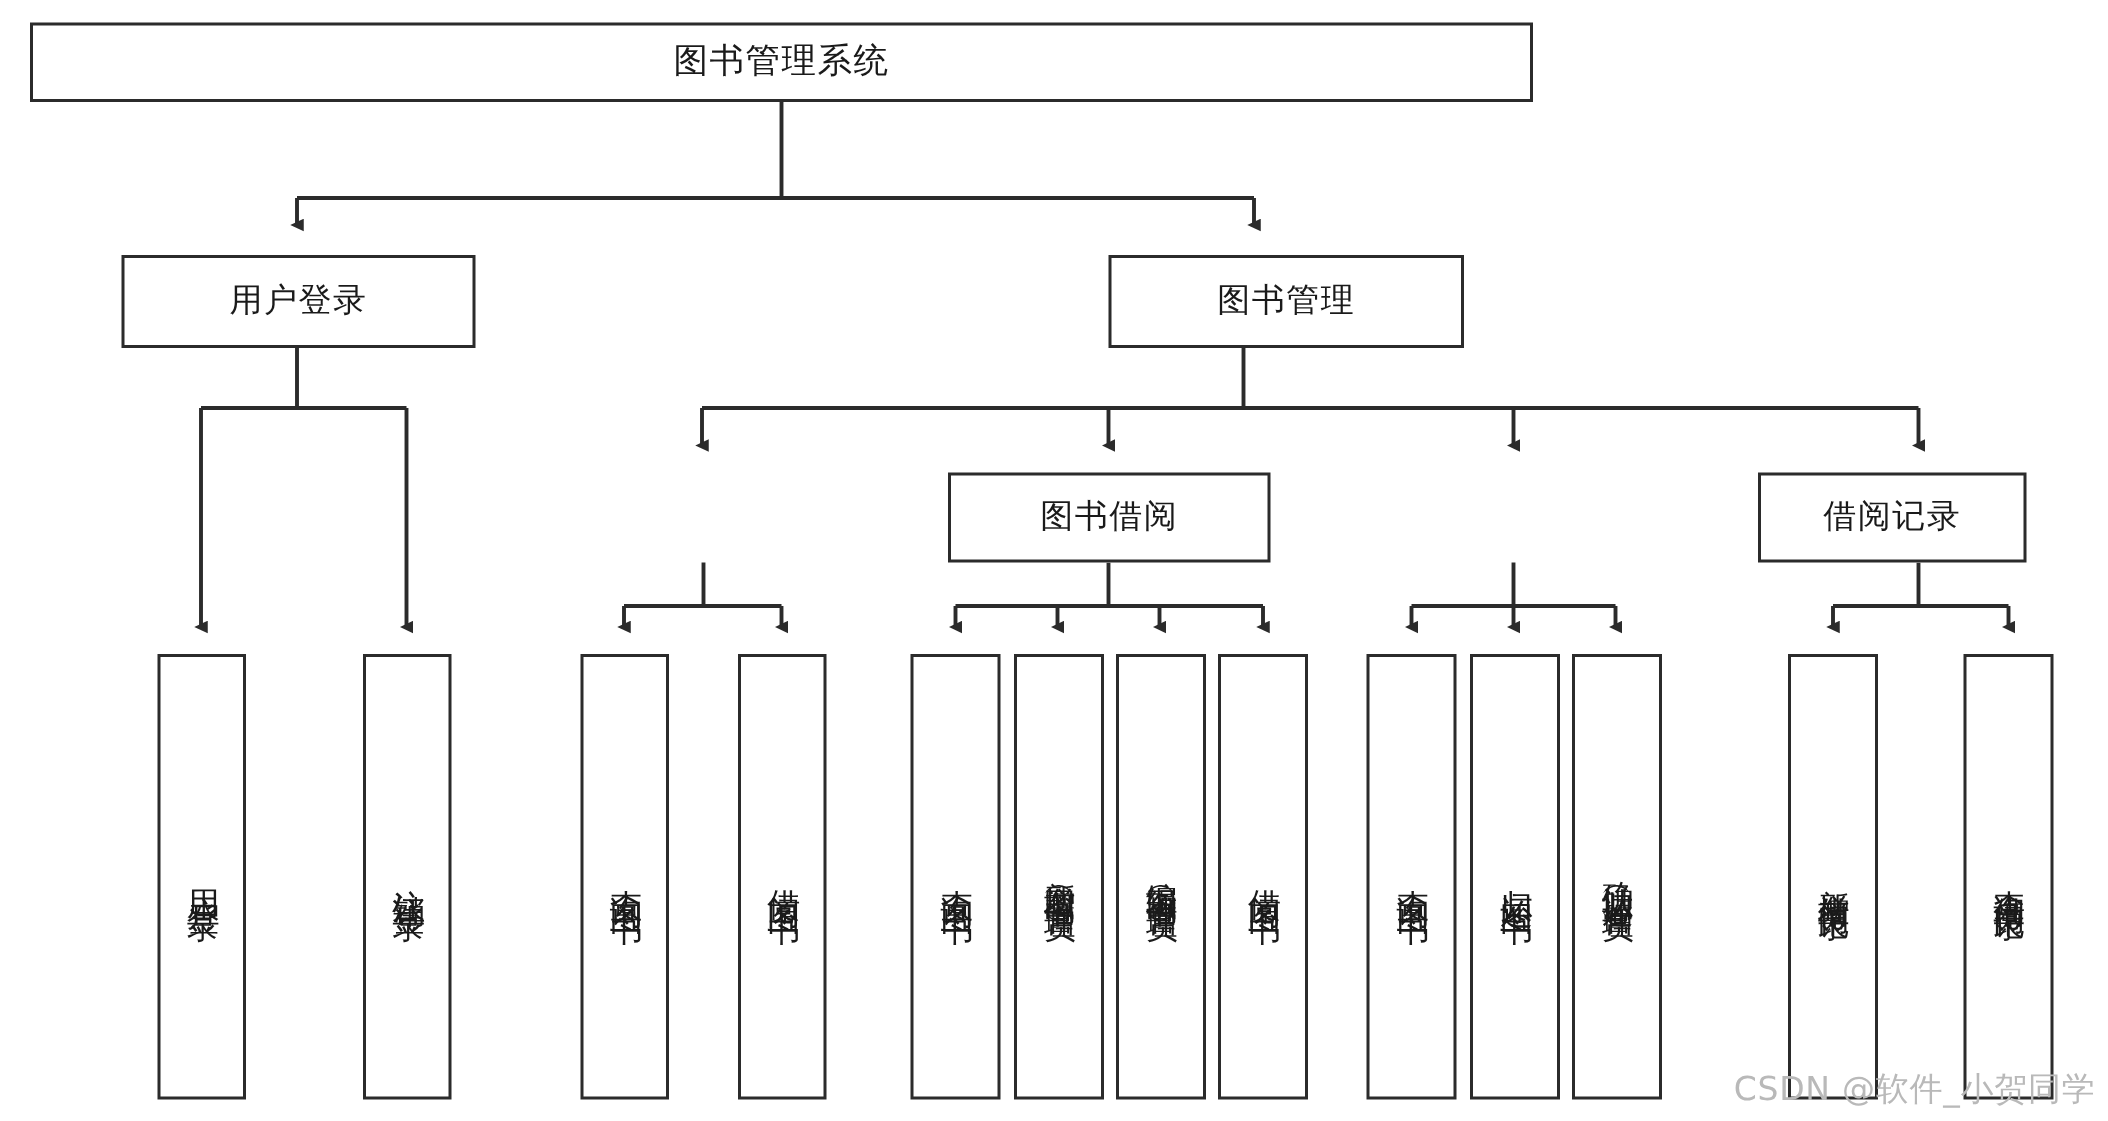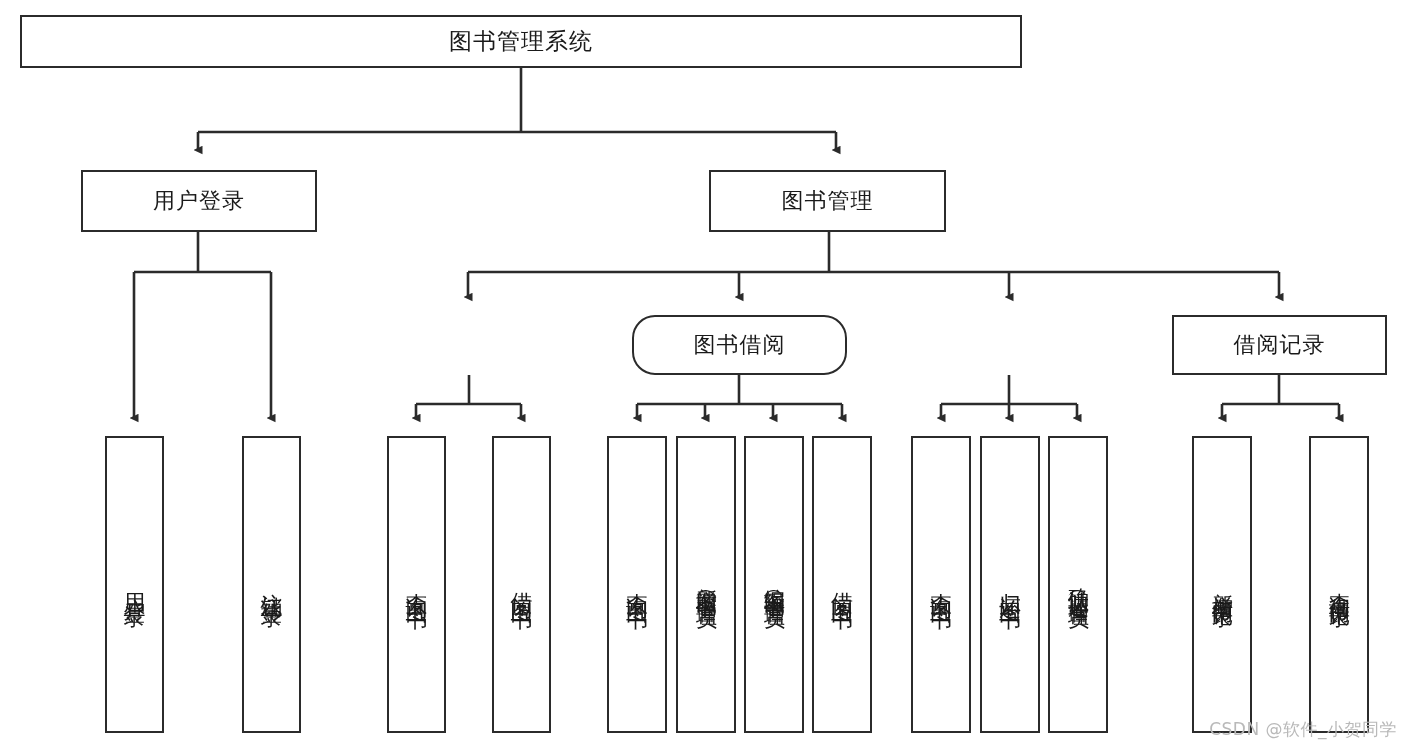--- a/index.html
+++ b/index.html
@@ -62,21 +62,21 @@
     white-space: nowrap;
   }
   .node.v.tall-text .label {
     font-size: 21px;
     letter-spacing: 3px;
   }
   #watermark {
     position: absolute;
     right: 8px;
     bottom: 6px;
-    font-size: 17px;
+    font-size: 22px;
     color: #b9b9b9;
     letter-spacing: 0.5px;
     white-space: nowrap;
     margin-left: 44px;
   }
 </style>
 </head>
 <body>
 
 <div id="diagram-root">
@@ -131,28 +131,28 @@
     </g>
   </svg>
 
   <div class="node h root" style="left:20px; top:15px; width:1002px; height:53px;">
     <span class="label">图书管理系统</span>
   </div>
 
   <div class="node h" style="left:81px; top:170px; width:236px; height:62px;">
     <span class="label">用户登录</span>
   </div>
-  <div class="node h" style="left:709px; top:170px; width:237px; height:62px;">
+  <div class="node h" style="left:739px; top:170px; width:237px; height:62px;">
     <span class="label">图书管理</span>
   </div>
 
-  <div class="node h" style="left:632px; top:315px; width:215px; height:60px;border-radius:23px;">
+  <div class="node h" style="left:632px; top:315px; width:215px; height:60px;">
     <span class="label">图书借阅</span>
   </div>
-  <div class="node h" style="left:1172px; top:315px; width:215px; height:60px;">
+  <div class="node h" style="left:1172px; top:315px; width:179px; height:60px;">
     <span class="label">借阅记录</span>
   </div>
 
   <div class="node v" style="left:105px; top:436px; width:59px; height:297px;">
     <span class="label">用户登录</span>
   </div>
   <div class="node v" style="left:242px; top:436px; width:59px; height:297px;">
     <span class="label">注销登录</span>
   </div>
 

